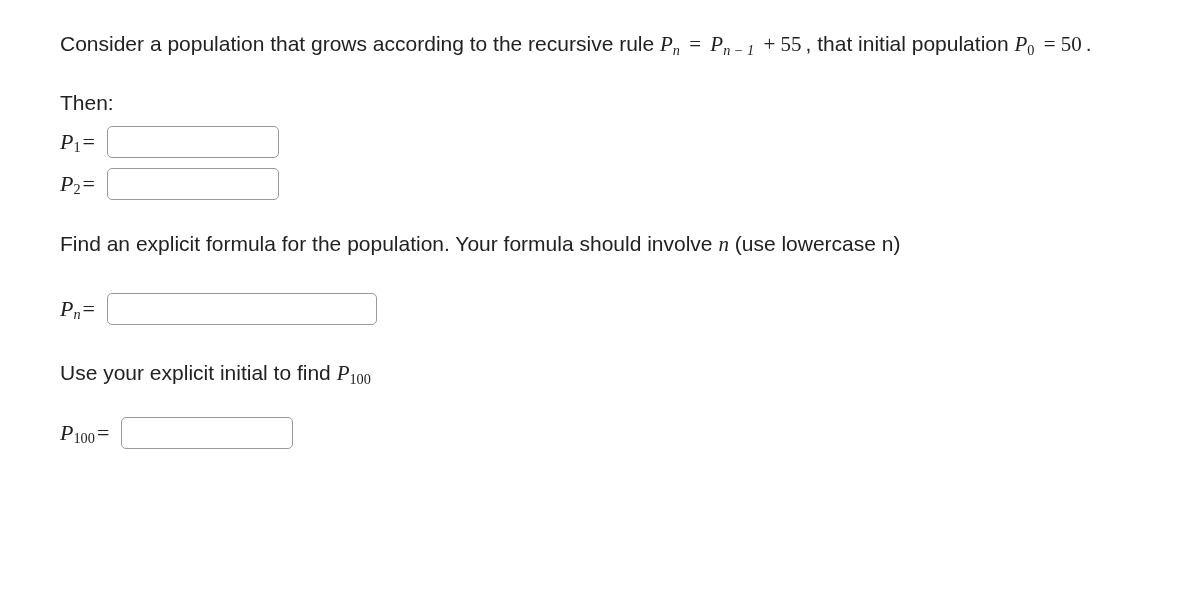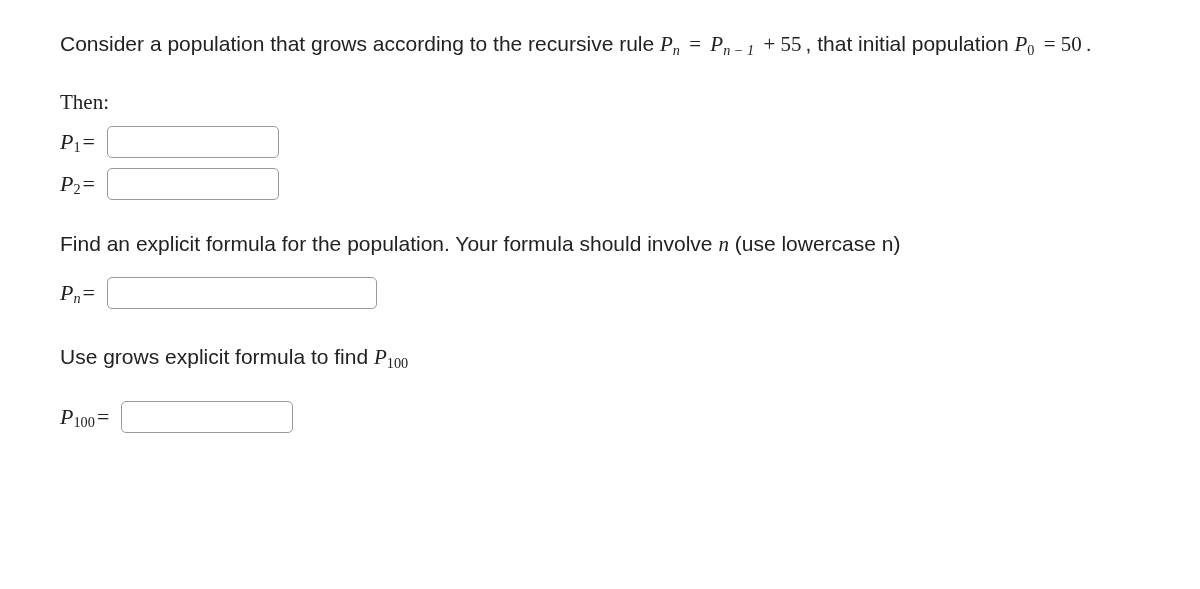--- a/index.html
+++ b/index.html
@@ -13,21 +13,20 @@
       color: #222;
       background: #fff;
       width: 1200px;
     }
     .line {
       margin-bottom: 8px;
       line-height: 1.5;
     }
     .then {
       margin-top: 26px;
-      font-family: Liberation Serif, serif;
     }
     .answer-row {
       display: flex;
       align-items: center;
       margin-bottom: 10px;
     }
     .math-label {
       font-family: 'Times New Roman', Times, serif;
       font-style: italic;
       font-size: 22px;
@@ -68,21 +67,21 @@
       background: #fff;
     }
     input.answer.short {
       width: 172px;
     }
     input.answer.wide {
       width: 270px;
     }
     .section-gap {
       margin-top: 28px;
-      margin-bottom: 16px;
+      margin-bottom: 32px;
     }
     .section-gap2 {
       margin-top: 32px;
       margin-bottom: 28px;
     }
     .math-inline {
       font-family: 'Times New Roman', Times, serif;
       font-style: italic;
       text-align: center;
     }
@@ -147,21 +146,21 @@
 <div class="answer-row">
   <span class="math-label">
     <span class="base">P</span>
       <span class="sub-italic">n</span>
     <span class="equals">=</span>
   </span>
   <input class="answer wide" type="text" value="" style="">
 </div>
 
 <div class="line section-gap2">
-  <span>Use grows explicit formula to find </span><span class="math-inline"><span class="base">P</span><span class="sub">100</span></span>
+  <span>Use your explicit initial to find </span><span class="math-inline"><span class="base">P</span><span class="sub">100</span></span>
 </div>
 
 <div class="answer-row">
   <span class="math-label">
     <span class="base">P</span>
       <span class="sub">100</span>
     <span class="equals">=</span>
   </span>
   <input class="answer short" type="text" value="" style="">
 </div>

